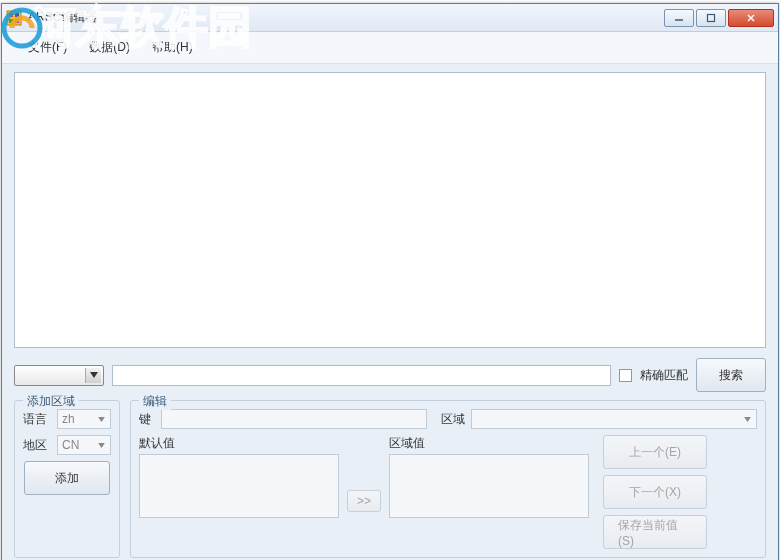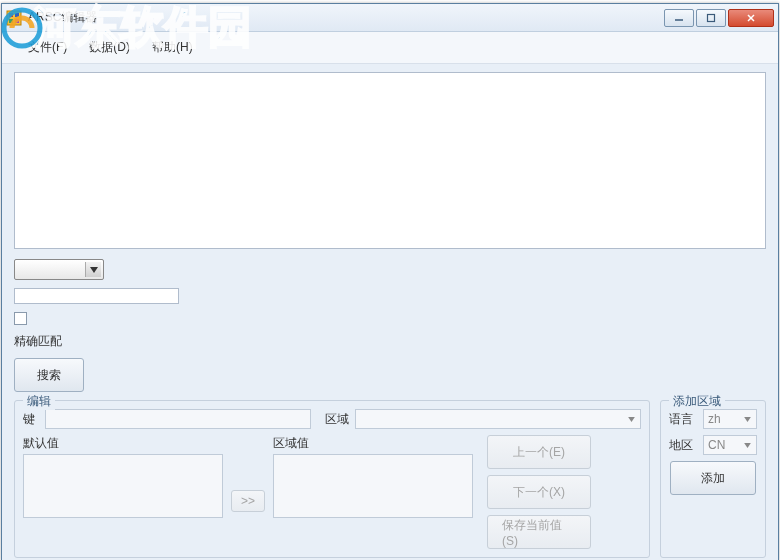--- a/index.html
+++ b/index.html
@@ -16,21 +16,21 @@
 .winbtn.close { width: 46px; background: linear-gradient(#e98a7a,#d44b2f); border-color: #b03018; color:#fff; }
 .winbtn svg { width: 10px; height: 10px; }
 
 .menubar { height: 32px; background: #f4f7fb; border-bottom: 1px solid #d8e0ea; display: flex; align-items: center; padding: 0 22px; gap: 14px; }
 .menuitem { color: #333; cursor: pointer; padding: 2px 4px; }
 
 .body { padding: 8px 12px 12px 12px; background: #e8eff7; height: calc(100% - 50px); display:flex; flex-direction:column; }
 
 .listbox { width: 100%; height: 290px; background: #fff; border: 1px solid #b0bccc; }
 
-.searchrow { display: flex; align-items: flex-start; gap: 8px; margin-top: 10px; flex-direction: column; }
+.searchrow { display: flex; align-items: center; gap: 8px; margin-top: 10px; }
 .dropdown { width: 90px; height: 21px; background: linear-gradient(#fff,#e8e8e8); border: 1px solid #888; border-radius: 2px; position: relative; }
 .dropdown .arrow { position:absolute; right:2px; top:2px; width:16px; height:15px; background:linear-gradient(#f2f2f2,#d0d0d0); border-left:1px solid #aaa; display:flex; align-items:center; justify-content:center; }
 .textinput { flex:1; height: 21px; background:#fff; border:1px solid #b0bccc; padding:0 4px; }
 .chk { width:13px; height:13px; border:1px solid #8a9aac; background:#fff; display:inline-block; }
 .chklabel { color:#333; }
 .btn { height:22px; padding:16px 14px; background:linear-gradient(#f7f9fc,#e0e7ef); border:1px solid #9fb0c2; border-radius:3px; color:#333; cursor:pointer; display:flex; align-items:center; justify-content:center; min-width:70px; }
 .btn.disabled { color:#a5a5a5; border-color:#c7cfd8; background:linear-gradient(#f3f5f8,#e8ecf1); }
 
 .lower { display:flex; gap:10px; margin-top:8px; flex:1; }
 
@@ -120,54 +120,20 @@
           </span>
       </div>
       <input class="textinput" style="">
       <span class="chk"></span>
       <span class="chklabel">精确匹配</span>
       <div class="btn">搜索</div>
     </div>
 
     <div class="lower">
 
-      <div class="groupbox editgroup">
-        <span class="grouptitle">编辑</span>
-
-        <div class="keyrow">
-          <span class="keylbl">键</span>
-          <input class="keyinput" disabled="" style="">
-          <span class="regionlbl">区域</span>
-          <div class="smallselect regionsel">
-            <span class="sarrow">
-                <svg width="7" height="5" viewBox="0 0 8 6">
-                  <polygon points="0,0 8,0 4,6" fill="#888"></polygon>
-                </svg>
-              </span>
-          </div>
-        </div>
-
-        <div class="valrow">
-          <div class="valcol">
-            <span class="vlbl">默认值</span>
-            <textarea class="textarea" disabled="" style=""></textarea>
-          </div>
-          <div class="btn midbtn disabled">&gt;&gt;</div>
-          <div class="valcol">
-            <span class="vlbl">区域值</span>
-            <textarea class="textarea" disabled="" style=""></textarea>
-          </div>
-          <div class="rightcol">
-            <div class="btn disabled">上一个(E)</div>
-            <div class="btn disabled">下一个(X)</div>
-            <div class="btn disabled">保存当前值(S)</div>
-          </div>
-        </div>
-      </div>
-
       <div class="groupbox addregion">
         <span class="grouptitle">添加区域</span>
         <div class="row">
           <span class="lbl">语言</span>
           <div class="smallselect">
             <span>zh</span>
             <span class="sarrow">
                 <svg width="7" height="5" viewBox="0 0 8 6">
                   <polygon points="0,0 8,0 4,6" fill="#888"></polygon>
                 </svg>
@@ -181,20 +147,54 @@
             <span class="sarrow">
                 <svg width="7" height="5" viewBox="0 0 8 6">
                   <polygon points="0,0 8,0 4,6" fill="#888"></polygon>
                 </svg>
               </span>
           </div>
         </div>
         <div class="btn addbtn">添加</div>
       </div>
 
+      <div class="groupbox editgroup">
+        <span class="grouptitle">编辑</span>
+
+        <div class="keyrow">
+          <span class="keylbl">键</span>
+          <input class="keyinput" disabled="" style="">
+          <span class="regionlbl">区域</span>
+          <div class="smallselect regionsel">
+            <span class="sarrow">
+                <svg width="7" height="5" viewBox="0 0 8 6">
+                  <polygon points="0,0 8,0 4,6" fill="#888"></polygon>
+                </svg>
+              </span>
+          </div>
+        </div>
+
+        <div class="valrow">
+          <div class="valcol">
+            <span class="vlbl">默认值</span>
+            <textarea class="textarea" disabled="" style=""></textarea>
+          </div>
+          <div class="btn midbtn disabled">&gt;&gt;</div>
+          <div class="valcol">
+            <span class="vlbl">区域值</span>
+            <textarea class="textarea" disabled="" style=""></textarea>
+          </div>
+          <div class="rightcol">
+            <div class="btn disabled">上一个(E)</div>
+            <div class="btn disabled">下一个(X)</div>
+            <div class="btn disabled">保存当前值(S)</div>
+          </div>
+        </div>
+      </div>
+
     </div>
   </div>
 </div>
 
 <div class="watermark">
   <div class="wm-logo">
     <svg width="48" height="48" viewBox="0 0 48 48">
         <circle cx="24" cy="24" r="18" fill="none" stroke="#1f9ed8" stroke-width="5"></circle>
         <path d="M14 24 a10 10 0 0 1 20 0" fill="none" stroke="#f5a623" stroke-width="5"></path>
       </svg>

